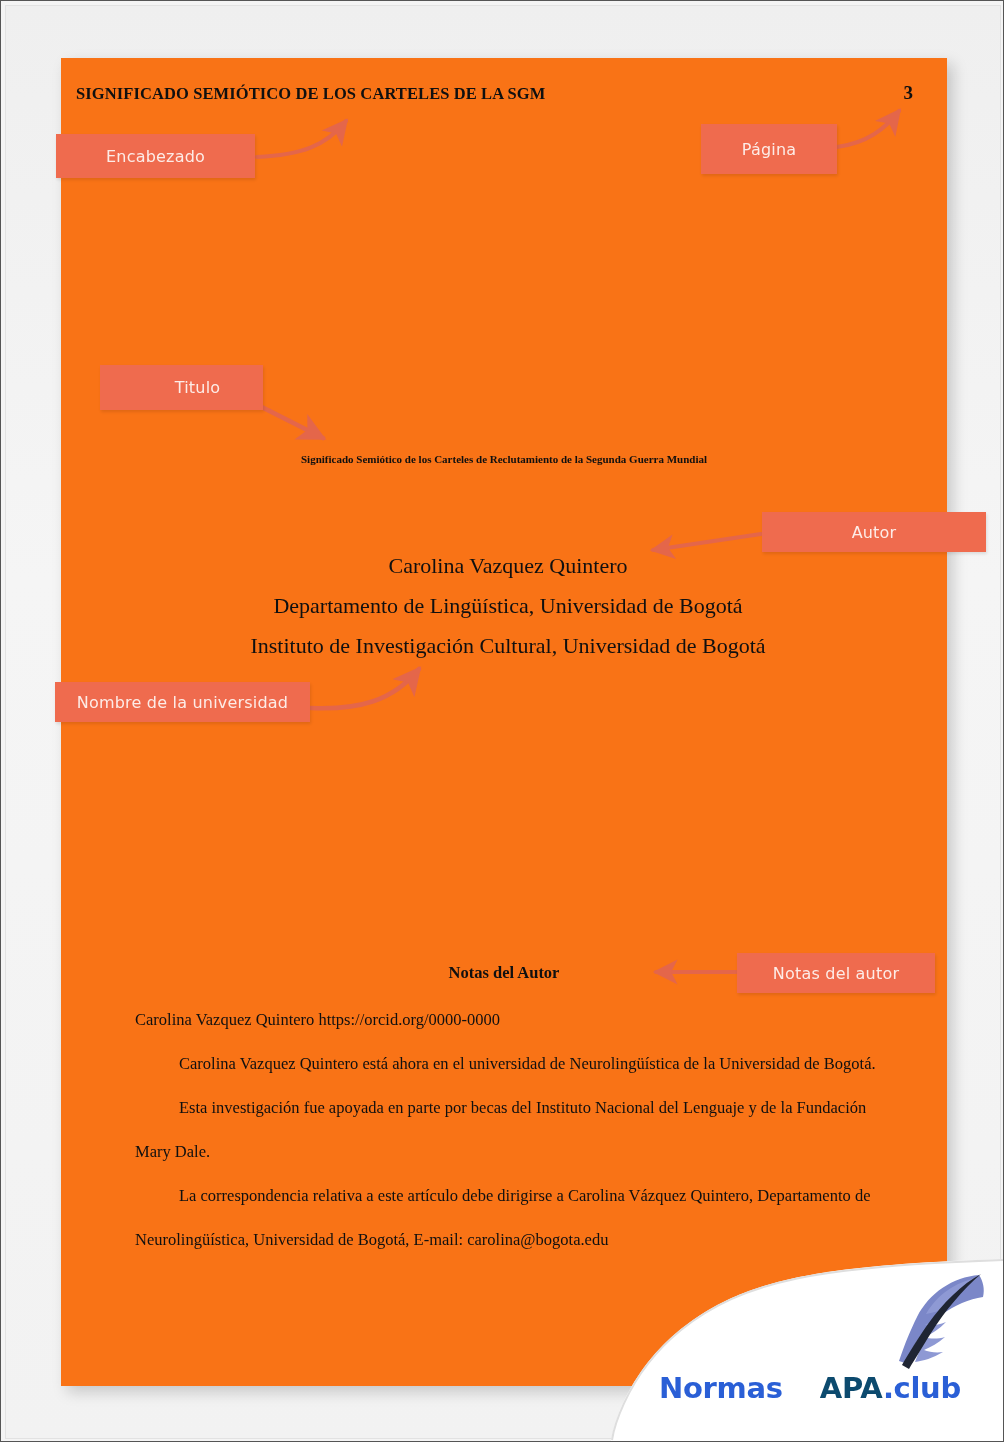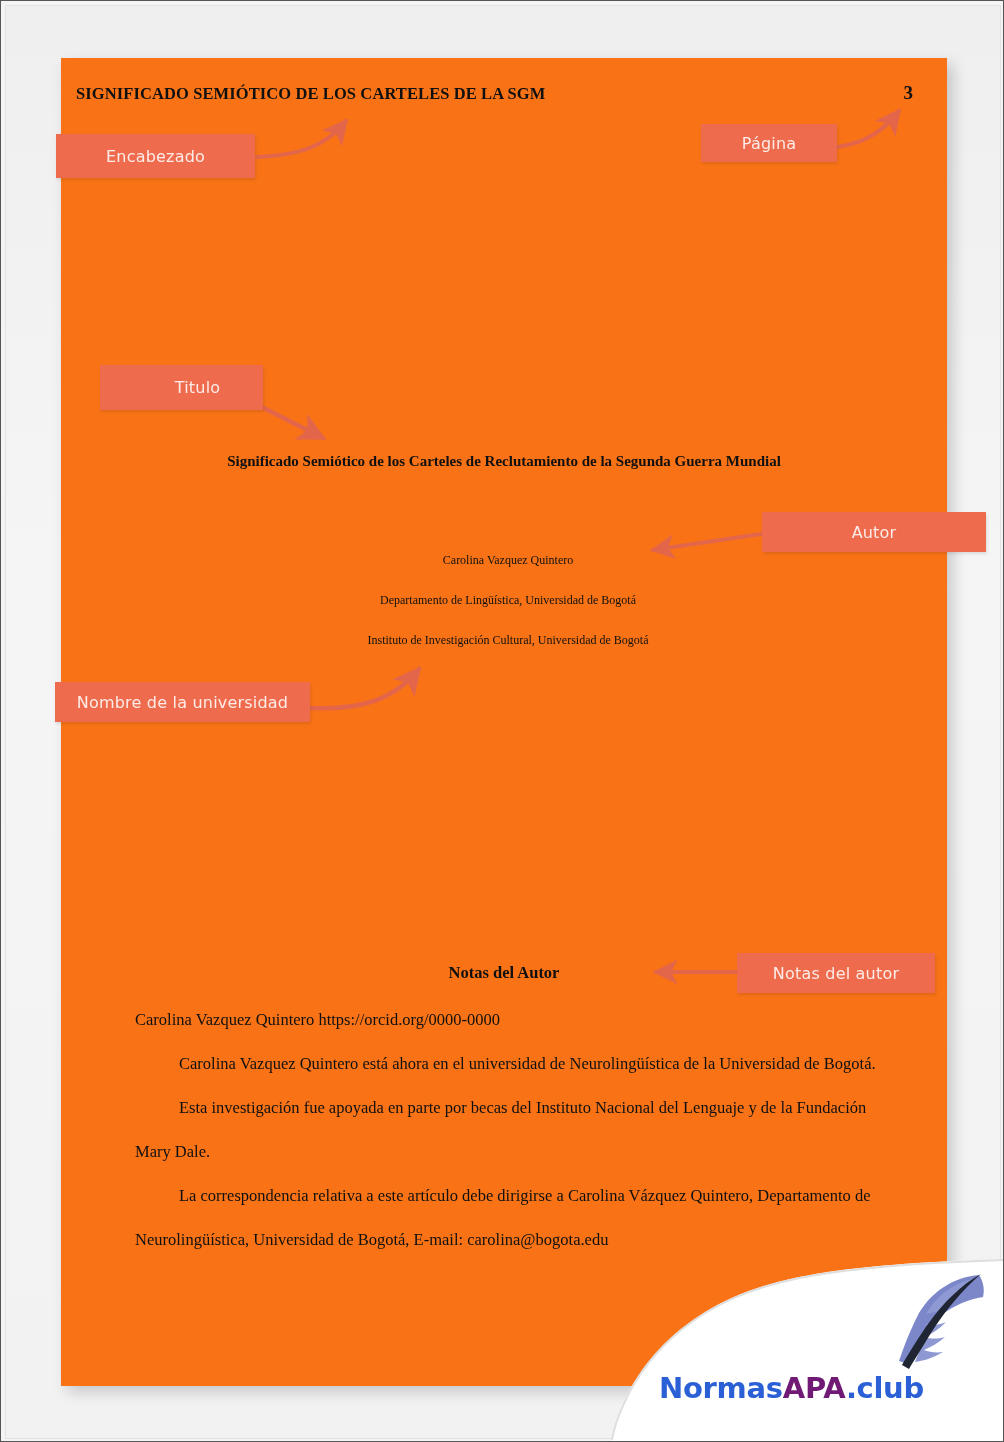--- a/index.html
+++ b/index.html
@@ -56,27 +56,27 @@
   #page-number {
     right: 34px;
     top: 24px;
     font-size: 19px;
     font-weight: bold;
   }
   #doc-title {
     left: 0; right: 0;
     top: 395px;
     text-align: center;
-    font-size: 15px;
+    font-size: 11px;
     font-weight: bold;
   }
   .byline {
     left: 8px; right: 0;
     text-align: center;
-    font-size: 12px;
+    font-size: 22px;
   }
   #author-name      { top: 495px; }
   #affiliation-1    { top: 535px; }
   #affiliation-2    { top: 575px; }
 
   #notes-heading {
     left: 0; right: 0;
     top: 905px;
     text-align: center;
     font-size: 16.5px;
@@ -105,21 +105,21 @@
     font-family: "DejaVu Sans", sans-serif;
     font-size: 16px;
     display: flex;
     align-items: center;
     justify-content: center;
     letter-spacing: .2px;
     z-index: 5;
     box-shadow: 1px 2px 3px rgba(0,0,0,0.10);
   }
   #callout-header   { left: 55px;  top: 133px; width: 199px; height: 44px; }
-  #callout-page     { left: 700px; top: 123px; width: 136px; height: 38px; }
+  #callout-page     { left: 700px; top: 123px; width: 136px; height: 50px; }
   #callout-title    { left: 99px;  top: 364px; width: 131px; height: 45px; padding-left: 32px; }
   #callout-author   { left: 761px; top: 511px; width: 224px; height: 40px; justify-content: center; }
   #callout-univ     { left: 54px;  top: 681px; width: 255px; height: 40px; }
   #callout-notes    { left: 736px; top: 952px; width: 198px; height: 40px; }
 
   
   #arrows {
     position: absolute;
     left: 0; top: 0;
     width: 1004px; height: 1442px;
@@ -146,21 +146,21 @@
     position: absolute;
     left: 48px;
     bottom: 36px;
     font-family: "DejaVu Sans", sans-serif;
     font-size: 29px;
     font-weight: bold;
     letter-spacing: -0.3px;
     white-space: nowrap;
   }
   #logo-text .blue   { color: #2a5fd6; }
-  #logo-text .orange { color: #701a75; }
+  #logo-text .orange { color: #0c4a6e; margin-left: 37px; }
   #quill-icon {
     position: absolute;
     right: 14px;
     top: 10px;
     width: 96px;
     height: 100px;
   }
 </style>
 </head>
 <body>

